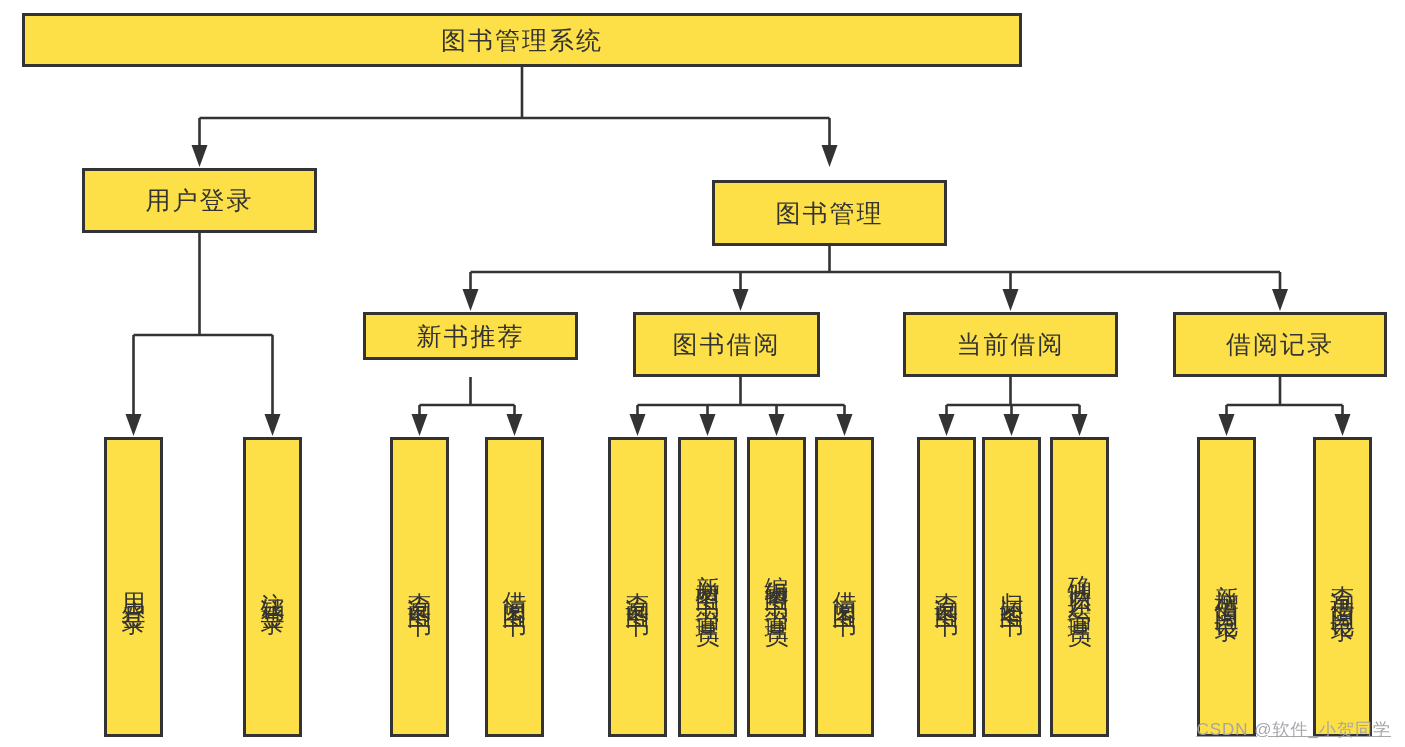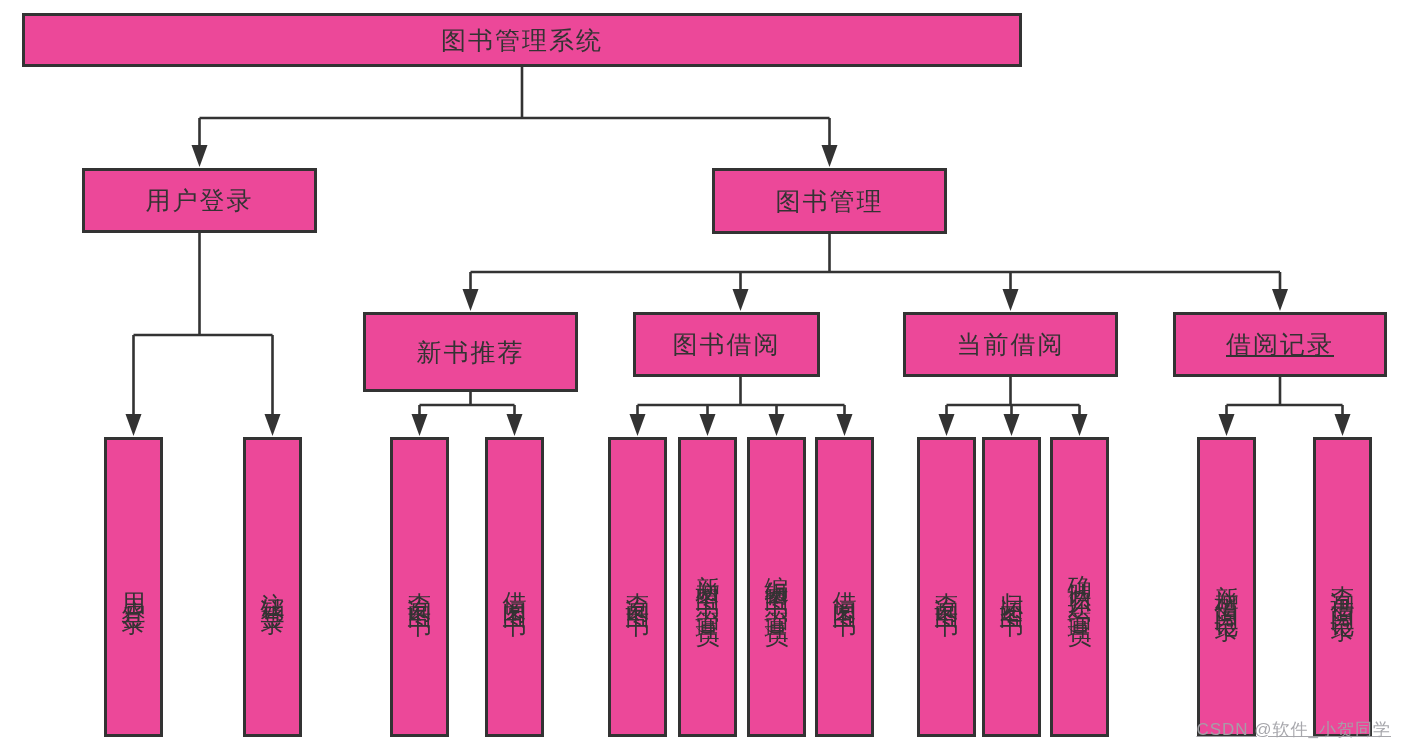--- a/index.html
+++ b/index.html
@@ -20,21 +20,21 @@
     left: 0;
     top: 0;
     width: 1405px;
     height: 747px;
     pointer-events: none;
   }
   .node {
     position: absolute;
     box-sizing: border-box;
     border: 3px solid var(--line, #333333);
-    background: #ec4899;
+    background: #fde047;
     color: var(--text, #333333);
     display: flex;
     align-items: center;
     justify-content: center;
     text-align: center;
   }
   .h-node {
     font-size: 25px;
     letter-spacing: 2px;
     white-space: nowrap;
@@ -42,26 +42,26 @@
   .v-node {
     writing-mode: vertical-lr;
     text-orientation: mixed;
     font-size: 24px;
     letter-spacing: 7px;
     line-height: 1;
   }
   
   #n-root   { left: 22px;  top: 13px;  width: 1000px; height: 54px; }
   #n-login  { left: 82px;  top: 168px; width: 235px;  height: 65px; }
-  #n-mgmt   { left: 712px; top: 168px; width: 235px;  height: 66px; }
+  #n-mgmt   { left: 712px; top: 180px; width: 235px;  height: 66px; }
 
-  #n-g0 { left: 363px;  top: 312px; width: 215px; height: 80px; }
+  #n-g0 { left: 363px;  top: 312px; width: 215px; height: 48px; }
   #n-g1 { left: 633px;  top: 312px; width: 187px; height: 65px; }
   #n-g2 { left: 903px;  top: 312px; width: 215px; height: 65px; }
-  #n-g3 { left: 1173px; top: 312px; width: 214px; height: 65px; text-decoration: underline; }
+  #n-g3 { left: 1173px; top: 312px; width: 214px; height: 65px; }
 
   .leaf { top: 437px; width: 59px; height: 300px; }
   #n-login-0 { left: 104px; }
   #n-login-1 { left: 243px; }
   #n-g0-0 { left: 390px; }
   #n-g0-1 { left: 485px; }
   #n-g1-0 { left: 608px; }
   #n-g1-1 { left: 678px; }
   #n-g1-2 { left: 747px; }
   #n-g1-3 { left: 815px; }

